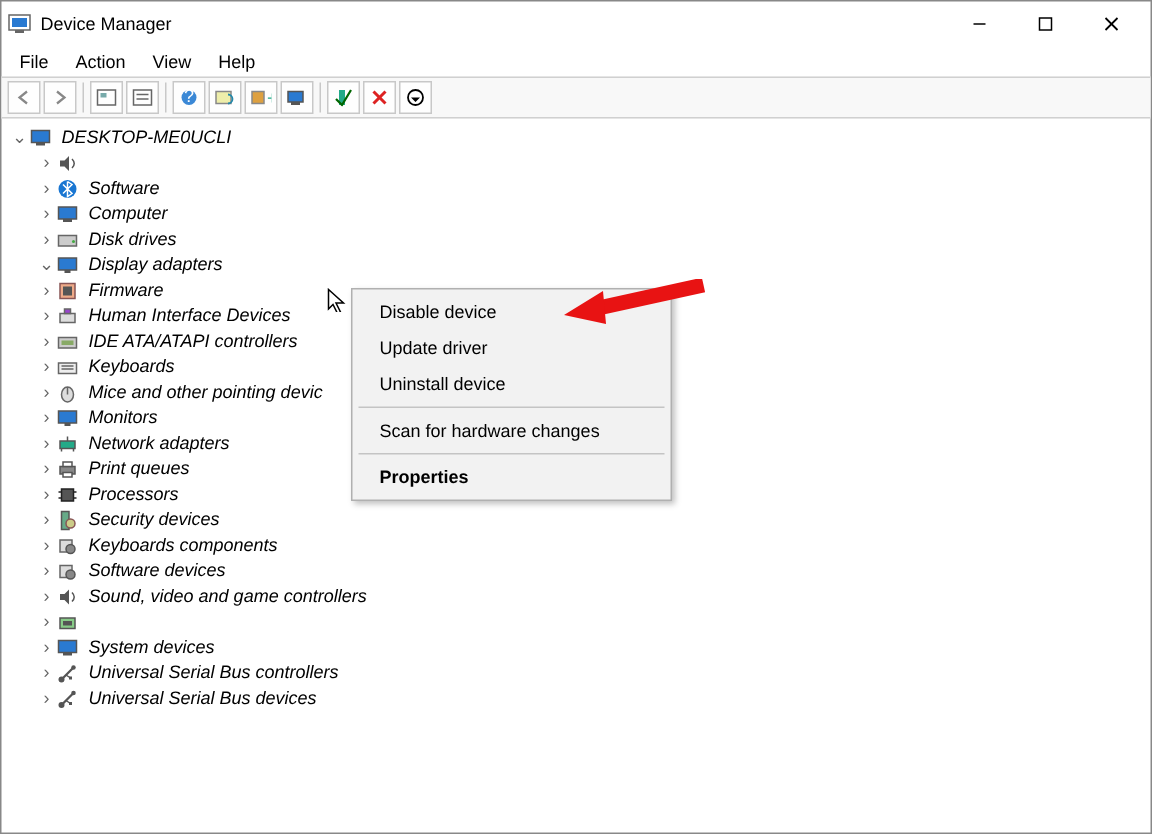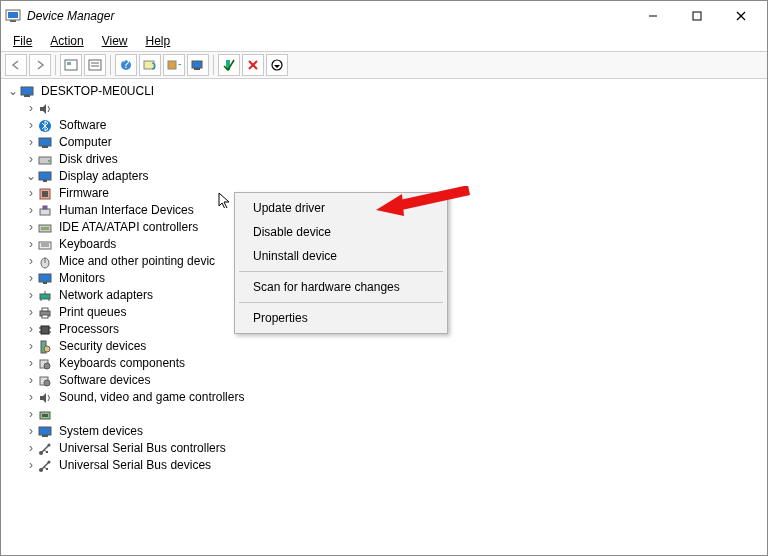--- a/index.html
+++ b/index.html
@@ -1,40 +1,40 @@
 <!DOCTYPE html>
 <html><head>
 <meta charset="utf-8">
 <style>
   * { box-sizing: border-box; margin: 0; padding: 0; font-family: "Segoe UI", Tahoma, sans-serif; font-size: 12px; }
   body { background: #fff; width: 768px; height: 556px; overflow: hidden; position: relative; }
   .window { width: 768px; height: 556px; border: 1px solid #888; background: #fff; display: flex; flex-direction: column; }
   .titlebar { height: 30px; display: flex; align-items: center; padding: 0 4px; }
   .titlebar .icon { width: 16px; height: 16px; margin-right: 6px; display:inline-flex;align-items:center;justify-content:center;}
-  .titlebar .title { flex: 1; font-size: 12px; font-style: italic; }
+  .titlebar .title { flex: 1; font-size: 12px; }
   .titlebar .winctrl { display: flex; }
   .titlebar .winctrl div { width: 44px; height: 28px; display: flex; align-items: center; justify-content: center; cursor: pointer; }
   .menubar { height: 20px; display: flex; align-items: center; padding: 0 4px; gap: 2px; }
-  .menubar .mitem { padding: 1px 8px; cursor: pointer; text-decoration: underline; }
+  .menubar .mitem { padding: 1px 8px; cursor: pointer; }
   .toolbar { height: 28px; border-top: 1px solid #d0d0d0; border-bottom: 1px solid #d0d0d0; display: flex; align-items: center; padding: 0 4px; gap: 2px; background: #f8f8f8; }
   .toolbar .tbtn { width: 22px; height: 22px; border: 1px solid #c8c8c8; background: #fefefe; display:flex;align-items:center;justify-content:center; cursor:pointer;}
   .toolbar .sep { width:1px; height:20px; background:#c8c8c8; margin:0 2px;}
   .treepane { flex: 1; overflow: auto; padding: 4px; border-top: none; }
   .tree ul { list-style: none; padding-left: 18px; }
   .tree > ul { padding-left: 2px; }
   .tree li { white-space: nowrap; }
   .row { display: flex; align-items: center; height: 17px; line-height:17px; }
   .tw { width: 12px; height: 12px; display: inline-flex; align-items:center; justify-content:center; margin-right: 0px; cursor:pointer; color:#666;}
   .nic { width: 16px; height: 16px; margin-right: 4px; display:inline-flex;align-items:center;justify-content:center;}
-  .lbl { padding: 0 2px; }
+  .lbl { padding: 0 2px; font-style: italic; }
   .sel { background: #cde8ff; border: 1px solid #7ab7e8; padding: 0 1px; }
   .ctxmenu { position: absolute; background: #f2f2f2; border: 1px solid #b0b0b0; box-shadow: 2px 2px 4px rgba(0,0,0,0.25); padding: 3px 2px; min-width: 214px; }
   .ctxmenu .ci { padding: 5px 16px; cursor: pointer; font-size: 12px; }
   .ctxmenu .csep { height:1px; background:#c4c4c4; margin:3px 2px; }
-  .ctxmenu .bold { font-weight: normal; }
+  .ctxmenu .bold { font-weight: bold; }
   .arrow { position: absolute; pointer-events: none; }
   .arrowline { stroke:#e81313; stroke-width:10; fill:none;}
   .arrowhead { fill:#e81313; }
   .cursor { position:absolute; width:16px; height:16px; pointer-events:none;}
 </style>
 </head>
 <body>
 
 <div class="window">
   <div class="titlebar">
@@ -435,22 +435,22 @@
                 </div>
               </li>
         </ul>
       </li>
     </ul>
     </div>
   </div>
 </div>
 
 <div class="ctxmenu" style="left:234px; top:192px;">
+  <div class="ci">Disable device</div>
   <div class="ci">Update driver</div>
-  <div class="ci">Disable device</div>
   <div class="ci">Uninstall device</div>
   <div class="csep"></div>
   <div class="ci">Scan for hardware changes</div>
   <div class="csep"></div>
   <div class="ci bold">Properties</div>
 </div>
 
 <svg class="arrow" style="left:374px; top:186px;" width="100" height="40">
   <line x1="95" y1="4" x2="22" y2="20" class="arrowline"></line>
   <polygon points="2,24 28,8 30,30" class="arrowhead"></polygon>

